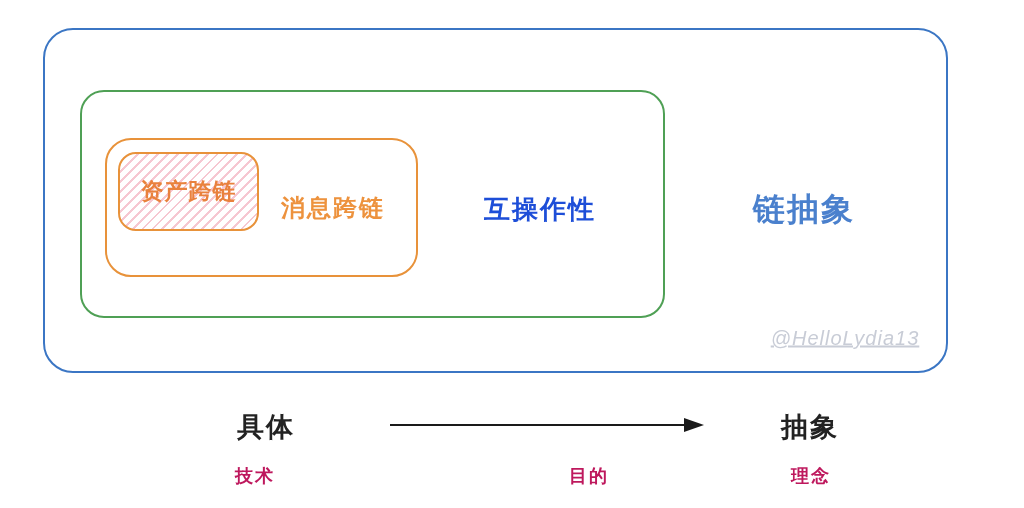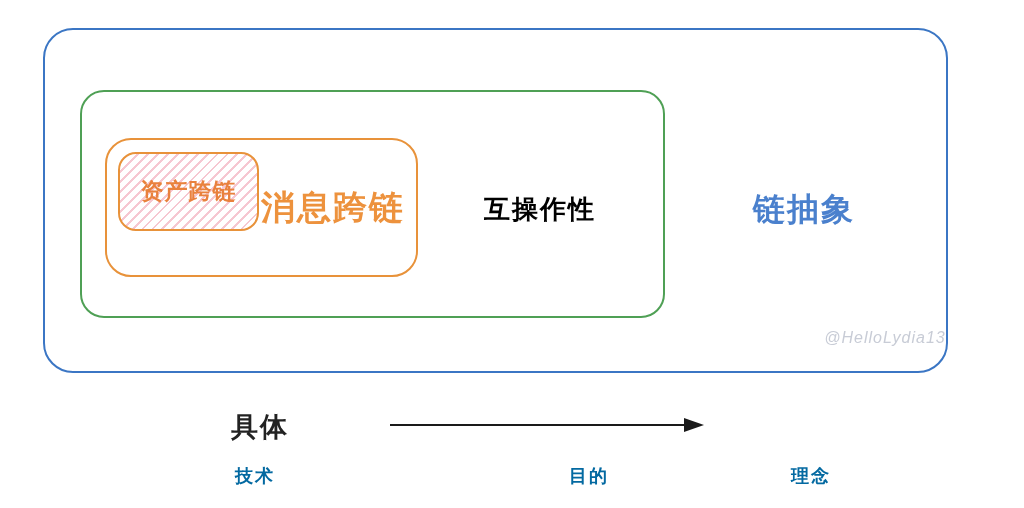--- a/index.html
+++ b/index.html
@@ -61,53 +61,54 @@
     letter-spacing: 2px;
   }
   .lbl-asset {
     font-size: 23px;
     font-weight: bold;
     color: #e9813d;
     letter-spacing: 1px;
   }
   .lbl-message {
     left: 333px; top: 208px;
-    font-size: 34px;
+    font-size: 24px;
     font-weight: bold;
     color: #ed923d;
   }
   .lbl-interop {
     left: 540px; top: 209px;
     font-size: 26px;
     font-weight: bold;
-    color: #000000;
+    color: #1d4ed8;
   }
   .lbl-chain {
     left: 804px; top: 210px;
     font-size: 32px;
     font-weight: bold;
     color: #4a80cd;
   }
   .watermark {
-    left: 885px; top: 338px;
-    font-size: 16px;
+    left: 845px; top: 338px;
+    font-size: 20px;
     font-style: italic;
     color: #c8ccd6;
     letter-spacing: 1px;
+    text-decoration: underline;
   }
   .lbl-axis {
     font-size: 27px;
     font-weight: bold;
     color: #222222;
   }
-  .lbl-concrete { left: 260px; top: 427px; }
+  .lbl-concrete { left: 266px; top: 427px; }
   .lbl-abstract { left: 810px; top: 427px; }
   .lbl-sub {
     font-size: 18px;
-    color: #0369a1;
+    color: #be185d;
     font-weight: bold;
   }
   .lbl-tech    { left: 255px; top: 476px; }
   .lbl-purpose { left: 541px; top: 476px; margin-left: 48px; }
   .lbl-concept { left: 811px; top: 476px; text-align: center; }
   .arrow-svg {
     position: absolute;
     left: 388px; top: 415px;
     width: 320px; height: 20px;
   }
@@ -133,20 +134,21 @@
 
   <span class="lbl watermark">@HelloLydia13</span>
 
   <span class="lbl lbl-axis lbl-concrete">具体</span>
 
   <svg class="arrow-svg" viewBox="0 0 320 20" xmlns="http://www.w3.org/2000/svg">
     <line x1="2" y1="10" x2="298" y2="10" stroke="#1a1a1a" stroke-width="2"></line>
     <polygon points="296,3 316,10 296,17" fill="#1a1a1a"></polygon>
   </svg>
 
+  <span class="lbl lbl-axis lbl-abstract">抽象</span>
 
   <span class="lbl lbl-sub lbl-tech">技术</span>
 
   <span class="lbl lbl-sub lbl-purpose">目的</span>
 
   <span class="lbl lbl-sub lbl-concept">理念</span>
 
 </div>
 
 </body></html>

